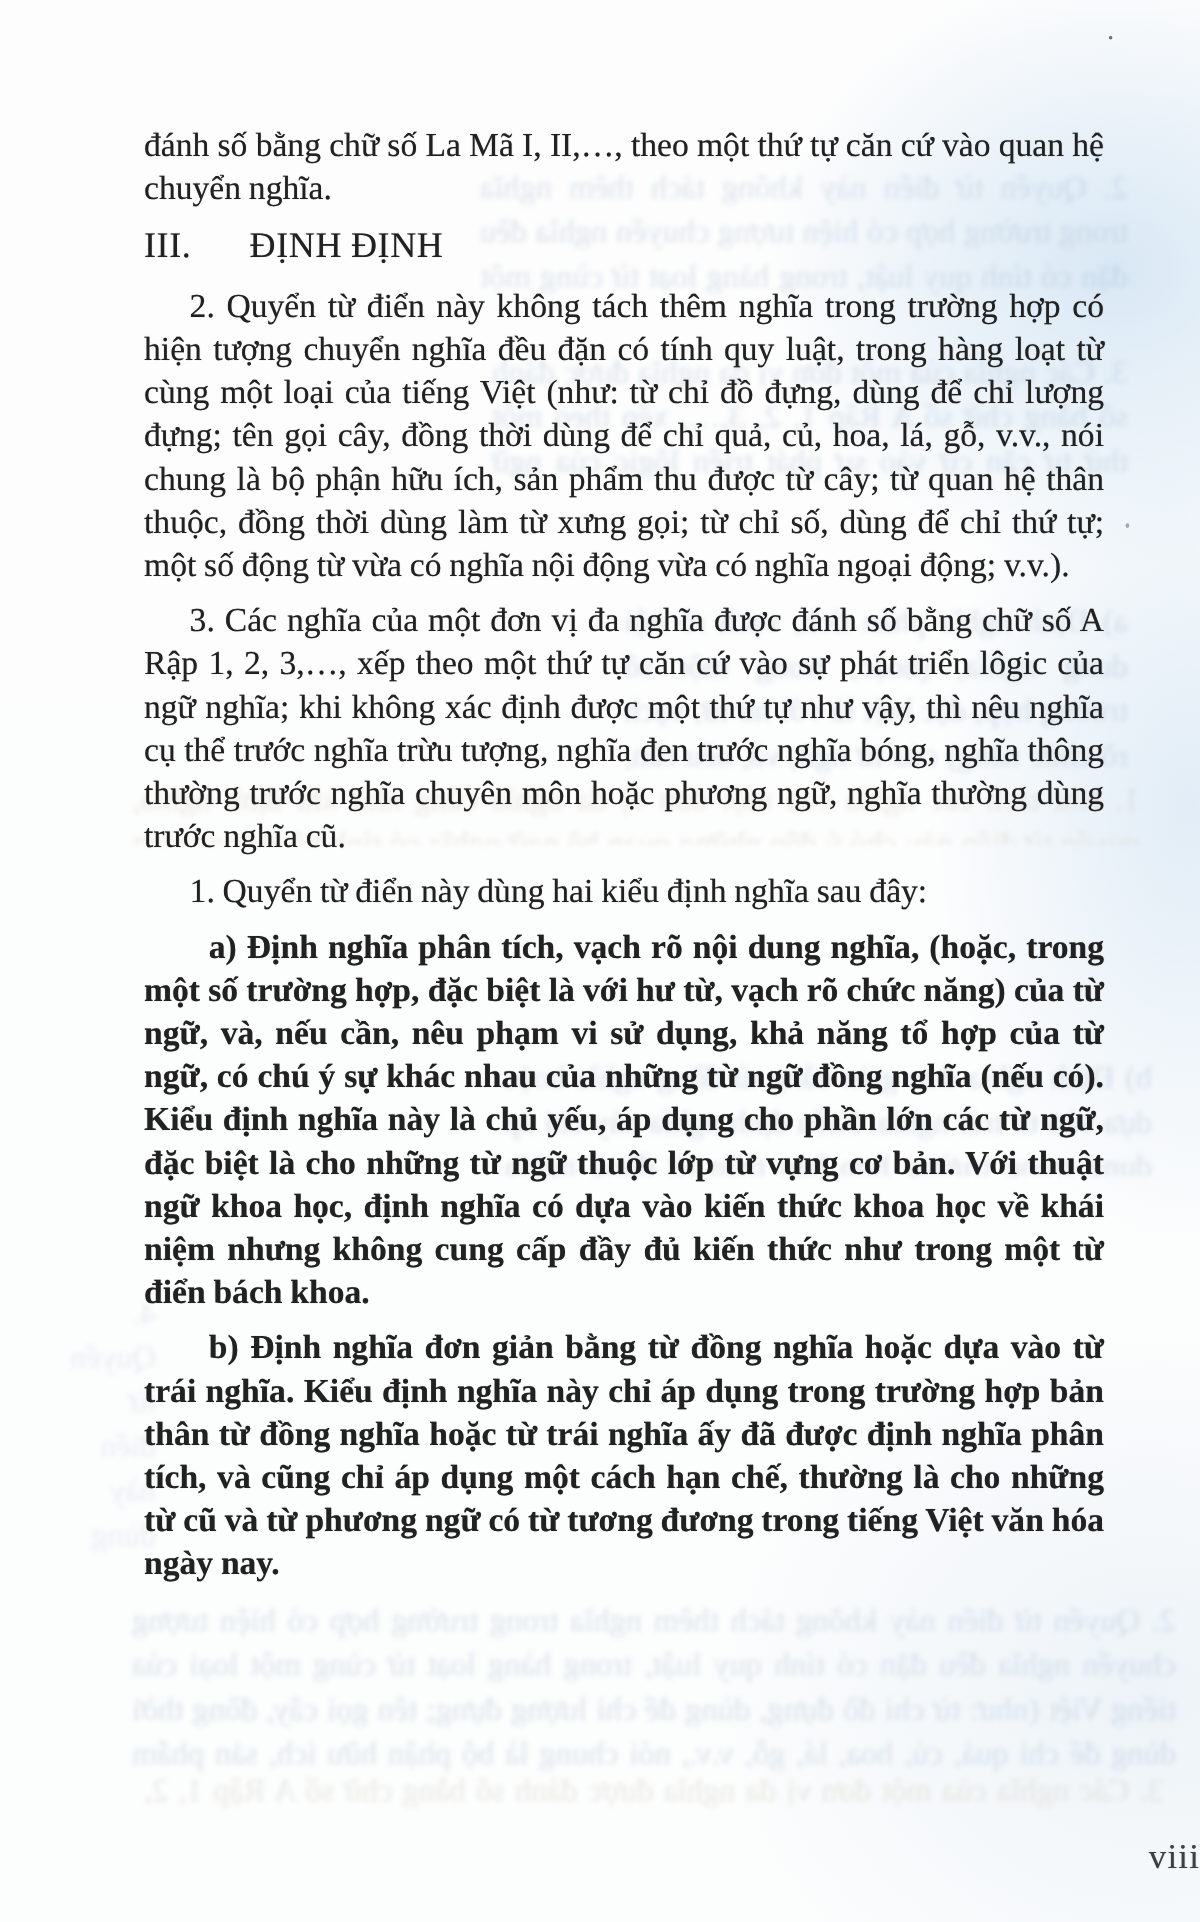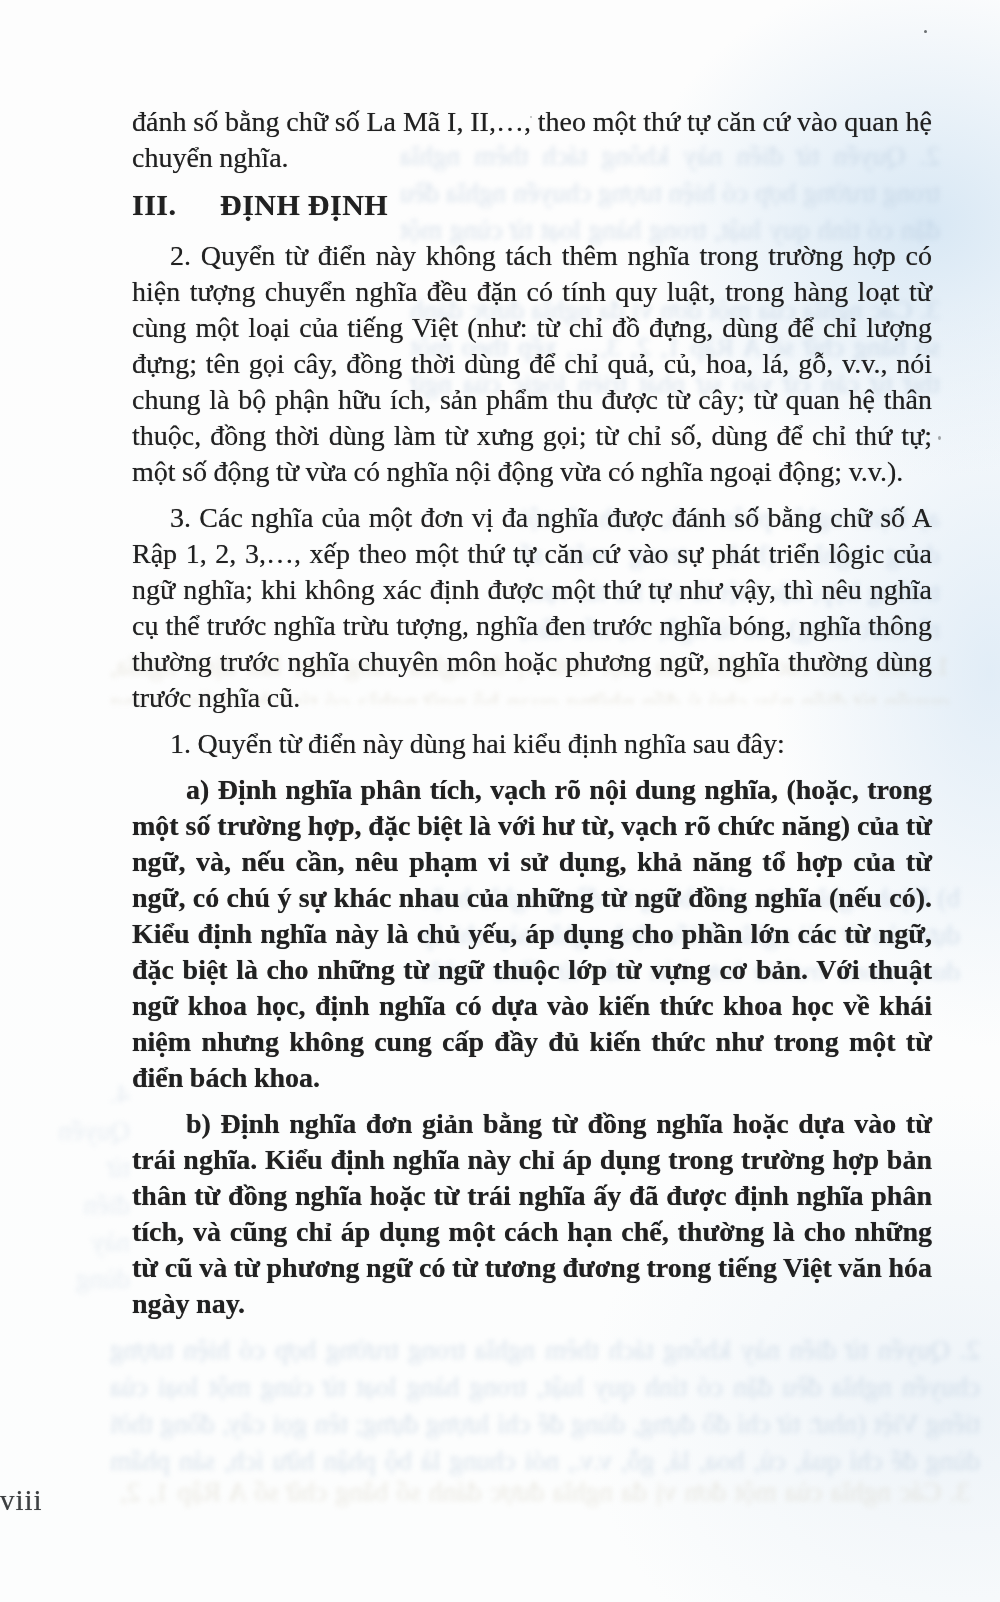--- a/index.html
+++ b/index.html
@@ -30,51 +30,51 @@
     line-height: 37px;
     text-align: justify;
     pointer-events: none;
     user-select: none;
   }
   .ghost.tan { color: #c9c2ae; opacity: 0.34; }
 
   
   .column {
     position: absolute;
-    left: 132px;
+    left: 120px;
     top: 104px;
     width: 800px;
     color: #212121;
     font-size: 28px;
     line-height: 36px;
     text-align: justify;
     text-shadow: 0 0 0.7px rgba(20,20,20,0.55);
     word-spacing: -0.5px;
   }
   .para { margin: 0 0 10px 0; text-indent: 38px; }
   .para.cont { text-indent: 0; margin-bottom: 8px; }
   .para.sub { text-indent: 54px; font-weight: bold; }
 
   .heading {
     margin: 10px 0 14px 0;
     font-size: 30px;
-    font-weight: bold;
+    font-weight: normal;
     line-height: 38px;
     letter-spacing: 0.5px;
     display: flex;
     text-align: left;
   }
   .heading .numeral { width: 88px; }
 
   
   .pagenum {
     position: absolute;
     left: 0; right: 0;
-    top: 1484px;
-    text-align: left;
+    top: 1532px;
+    text-align: right;
     font-size: 29px;
     color: #3c3f41;
     letter-spacing: 1px;
     text-shadow: 0 0 0.7px rgba(40,40,40,0.5);
   }
 
   
   .speck {
     position: absolute;
     background: #6b6f72;

